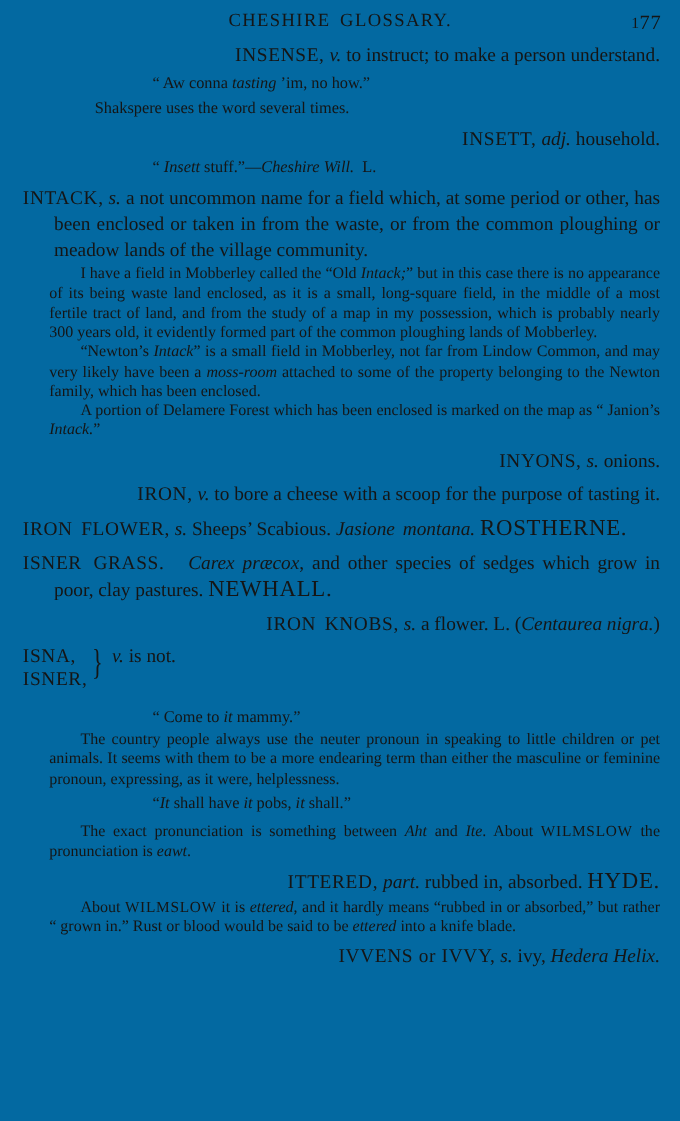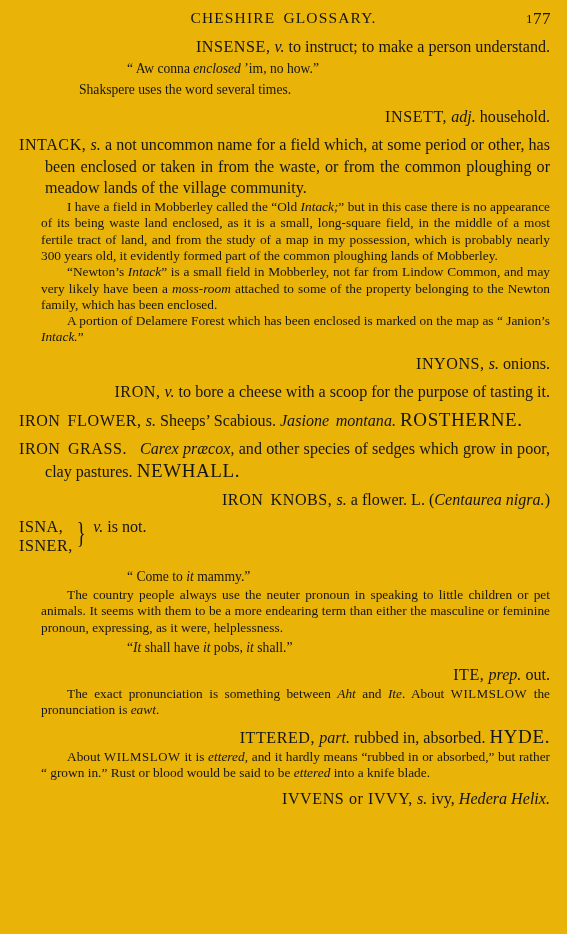--- a/index.html
+++ b/index.html
@@ -9,21 +9,21 @@
     background: #ffffff;
   }
   body {
     font-family: "Liberation Serif", "DejaVu Serif", serif;
     color: #151515;
   }
   #page {
     position: relative;
     width: 567px;
     height: 934px;
-    background: #eab308;
+    background: #0369a1;
     overflow: hidden;
     box-sizing: border-box;
     padding: 0;
   }
 
   
   .runhead {
     position: absolute;
     top: 9px;
     left: 0;
@@ -149,26 +149,27 @@
 
   <div class="runhead">
     <div class="runhead-title">CHESHIRE  GLOSSARY.</div>
     <div class="runhead-folio"><span class="fig-1">1</span><span>77</span></div>
   </div>
 
   <div class="column">
 
     <div class="entry">
       <p class="def nojust"><span class="hw">INSENSE,</span> <i>v.</i><span> to instruct; to make a person understand.</span></p>
-      <p class="quote q-wide"><span>“ Aw conna </span><i>enclosed</i><span> ’im, no how.”</span></p>
+      <p class="quote q-wide"><span>“ Aw conna </span><i>tasting</i><span> ’im, no how.”</span></p>
       <p class="quote q-narrow">Shakspere uses the word several times.</p>
     </div>
 
     <div class="entry">
       <p class="def nojust"><span class="hw">INSETT,</span> <i>adj.</i><span> household.</span></p>
+      <p class="quote q-wide"><span>“ </span><i>Insett</i><span> stuff.”—</span><i>Cheshire Will.</i>&nbsp;&nbsp;<span>L.</span></p>
     </div>
 
     <div class="entry">
       <p class="def"><span class="hw">INTACK,</span> <i>s.</i><span> a not uncommon name for a field which, at some period or other, has been enclosed or taken in from the waste, or from the common ploughing or meadow lands of the village community.</span></p>
       <p class="note"><span>I have a field in Mobberley called the “Old </span><i>Intack;</i><span>” but in this case there is no appearance of its being waste land enclosed, as it is a small, long-square field, in the middle of a most fertile tract of land, and from the study of a map in my possession, which is probably nearly 300 years old, it evidently formed part of the common ploughing lands of Mobberley.</span></p>
       <p class="note tight"><span>“Newton’s </span><i>Intack</i><span>” is a small field in Mobberley, not far from Lindow Common, and may very likely have been a </span><i>moss-room</i><span> attached to some of the property belonging to the Newton family, which has been enclosed.</span></p>
       <p class="note tight"><span>A portion of Delamere Forest which has been enclosed is marked on the map as “ Janion’s </span><i>Intack.</i><span>”</span></p>
     </div>
 
     <div class="entry">
@@ -177,21 +178,21 @@
 
     <div class="entry">
       <p class="def nojust"><span class="hw">IRON,</span> <i>v.</i><span> to bore a cheese with a scoop for the purpose of tasting it.</span></p>
     </div>
 
     <div class="entry">
       <p class="def"><span class="hw hw-sp">IRON  FLOWER,</span> <i>s.</i><span>  Sheeps’ Scabious.  </span><i class="hw-sp">Jasione  montana.</i> <span class="sc">ROSTHERNE.</span></p>
     </div>
 
     <div class="entry">
-      <p class="def"><span class="hw hw-sp">IRON  GRASS.</span>&nbsp;&nbsp; <i>Carex præcox</i><span>, and other species of sedges which grow in poor, clay pastures.  </span><span class="sc">NEWHALL.</span></p>
+      <p class="def"><span class="hw hw-sp">ISNER  GRASS.</span>&nbsp;&nbsp; <i>Carex præcox</i><span>, and other species of sedges which grow in poor, clay pastures.  </span><span class="sc">NEWHALL.</span></p>
     </div>
 
     <div class="entry">
       <p class="def nojust"><span class="hw hw-sp">IRON  KNOBS,</span> <i>s.</i><span> a flower.   L.   (</span><i>Centaurea nigra.</i><span>)</span></p>
     </div>
 
     <div class="entry">
       <div class="braced">
         <span class="braced-words">
           <span>ISNA,</span>
@@ -205,21 +206,20 @@
     <div class="spacer-sm"></div>
 
 
     <div class="entry">
       <p class="quote q-wide"><span>“ Come to </span><i>it</i><span> mammy.”</span></p>
       <p class="note"><span>The country people always use the neuter pronoun in speaking to little children or pet animals.   It seems with them to be a more endearing term than either the masculine or feminine pronoun, expressing, as it were, helplessness.</span></p>
       <p class="quote q-wide"><span>“</span><i>It</i><span> shall have </span><i>it</i><span> pobs, </span><i>it</i><span> shall.”</span></p>
     </div>
 
     <div class="entry">
-      <p class="def nojust"><span class="hw">ITE,</span> <i>prep.</i><span> out.</span></p>
       <p class="note"><span>The exact pronunciation is something between </span><i>Aht</i><span> and </span><i>Ite</i><span>.   About </span><span class="sc">WILMSLOW</span><span> the pronunciation is </span><i>eawt</i><span>.</span></p>
     </div>
 
     <div class="entry">
       <p class="def nojust"><span class="hw">ITTERED,</span> <i>part.</i><span> rubbed in, absorbed.   </span><span class="sc">HYDE.</span></p>
       <p class="note"><span>About </span><span class="sc">WILMSLOW</span><span> it is </span><i>ettered</i><span>, and it hardly means  “rubbed in or absorbed,” but rather  “ grown in.”   Rust or blood would be said to be </span><i>ettered</i><span> into a knife blade.</span></p>
     </div>
 
     <div class="entry">
       <p class="def nojust"><span class="hw">IVVENS or IVVY,</span> <i>s.</i><span> ivy, </span><i>Hedera Helix.</i></p>

